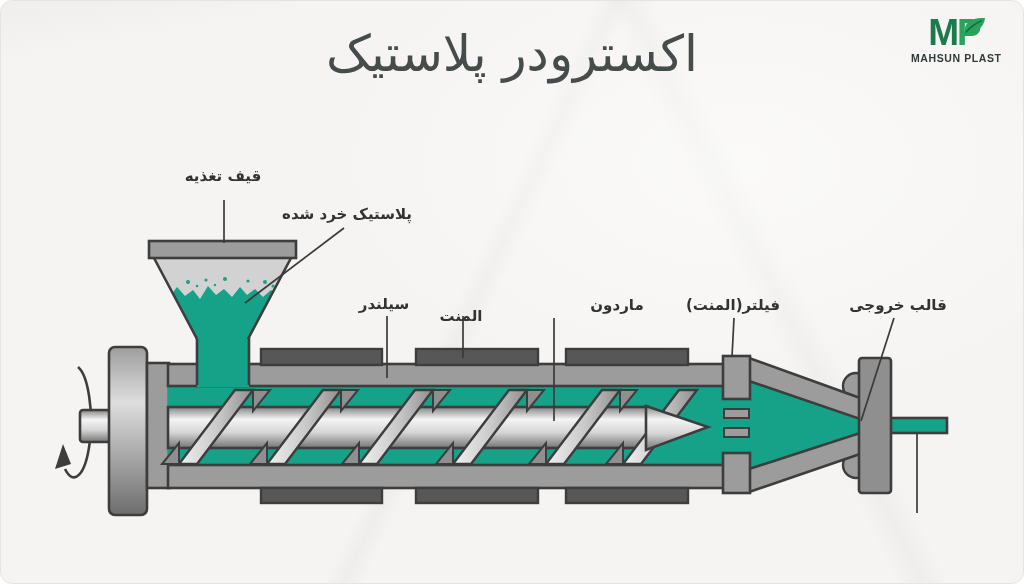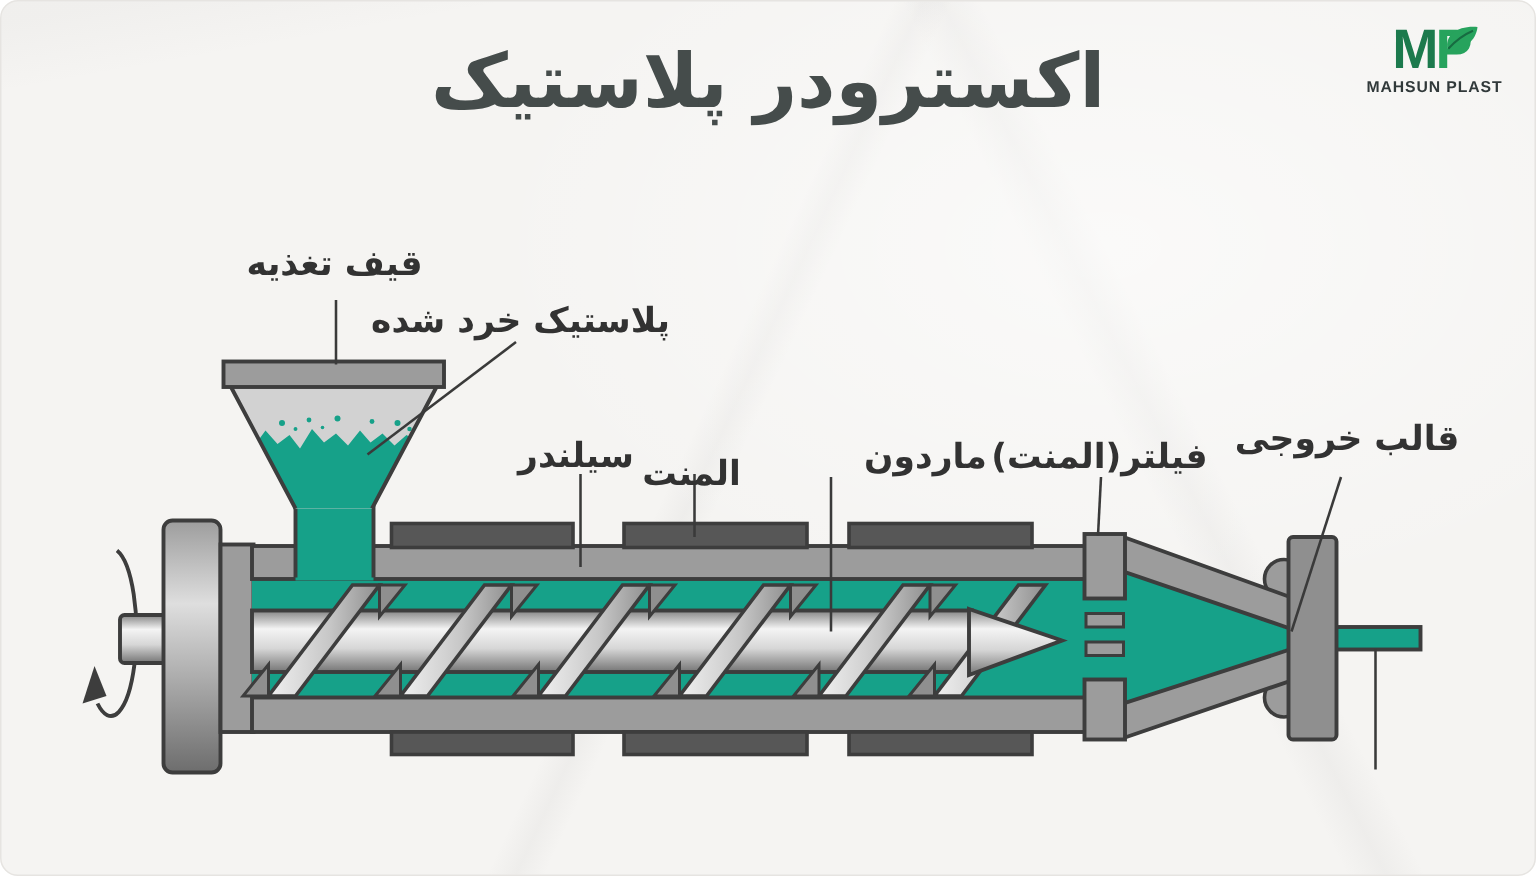--- a/index.html
+++ b/index.html
@@ -9,42 +9,42 @@
     background:
       radial-gradient(700px 420px at 72% 28%, rgba(255,255,255,.55), transparent 60%),
       linear-gradient(115deg, transparent 46%, rgba(110,110,110,.05) 47.5%, transparent 49%),
       linear-gradient(63deg, transparent 68%, rgba(110,110,110,.05) 70%, transparent 72%),
       linear-gradient(170deg, rgba(120,120,120,.04) 2%, transparent 8%),
       #f5f4f2;
     font-family:"DejaVu Sans", sans-serif;
   }
   .title{
     position:absolute;left:0;top:24px;width:100%;text-align:center;
-    font-size:50px;font-weight:700;color:#454c4b;direction:rtl;letter-spacing:0;
+    font-size:50px;font-weight:400;color:#454c4b;direction:rtl;letter-spacing:0;
   }
   .logo{position:absolute;right:26px;top:12px;width:86px;text-align:center;}
   .logo-letters{position:relative;display:inline-block;font-family:"Liberation Sans",sans-serif;
     font-weight:700;font-size:37px;letter-spacing:-2px;line-height:1.1;}
   .logo-m{color:#1c7a4d;}
   .logo-p{color:#27a35d;}
   .leaf{position:absolute;top:-9px;right:-7px;}
   .logo-name{margin-top:-2px;font-family:"Liberation Sans",sans-serif;font-weight:700;
     font-size:10.5px;color:#31393a;letter-spacing:.6px;white-space:nowrap;}
   .machine{position:absolute;left:0;top:0;}
   .lbl{
     position:absolute;transform:translate(-50%,-50%);
-    font-size:23px;font-weight:700;color:#323232;white-space:nowrap;direction:rtl;
+    font-size:15px;font-weight:700;color:#323232;white-space:nowrap;direction:rtl;
   }
   #lbl-hopper{left:222px;top:175px;}
   #lbl-crushed{left:346px;top:213px;}
   #lbl-cylinder{left:383px;top:303px;}
   #lbl-element{left:460px;top:303px;margin-top:12px;}
   #lbl-screw{left:575px;top:304px;margin-left:41px;}
   #lbl-filter{left:732px;top:304px;}
-  #lbl-die{left:897px;top:292px;text-align:center;}
+  #lbl-die{left:897px;top:304px;text-align:center;}
   #lbl-output{left:889px;top:534px;}
 </style>
 </head>
 <body>
 
 <div class="stage">
 
   <div class="title">اکسترودر پلاستیک</div>
 
   <div class="logo">

